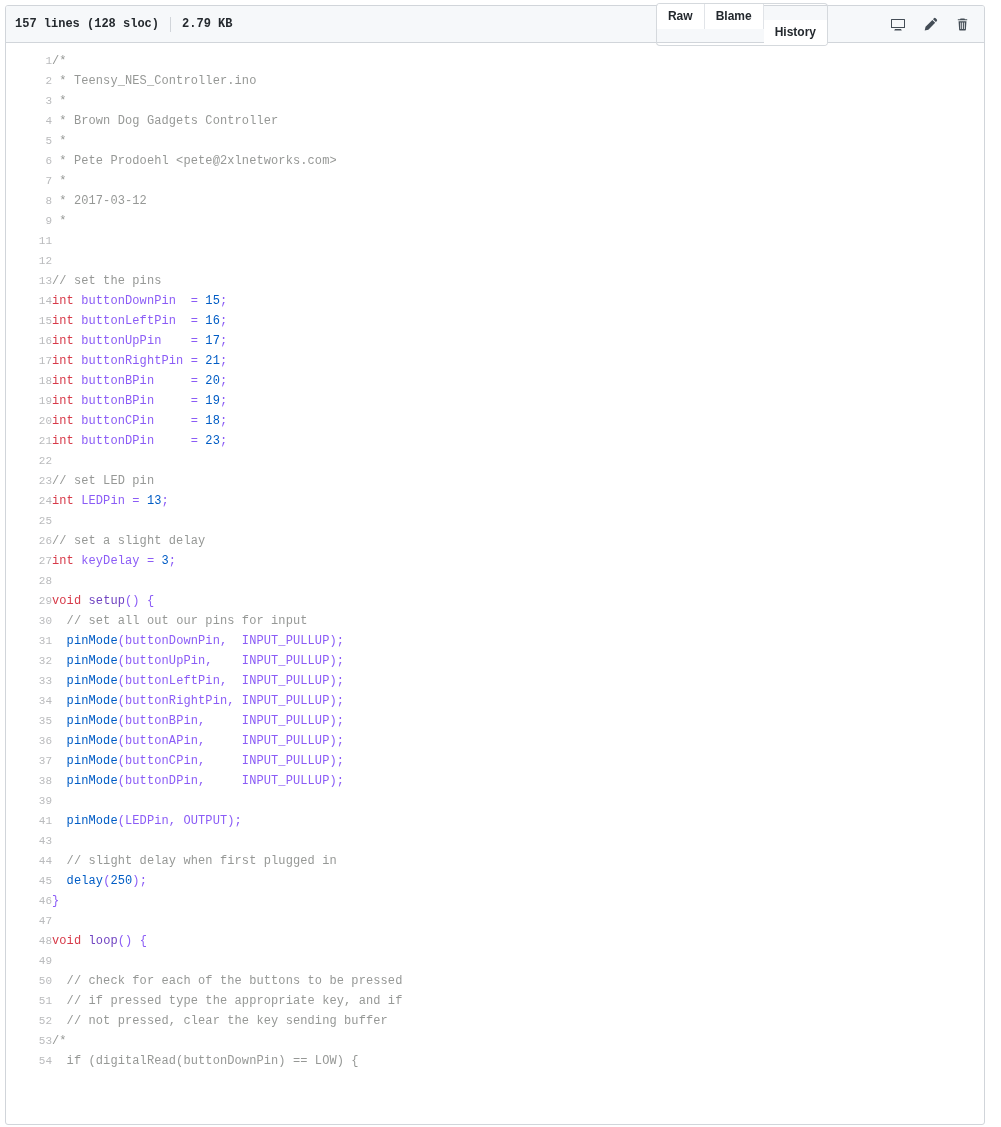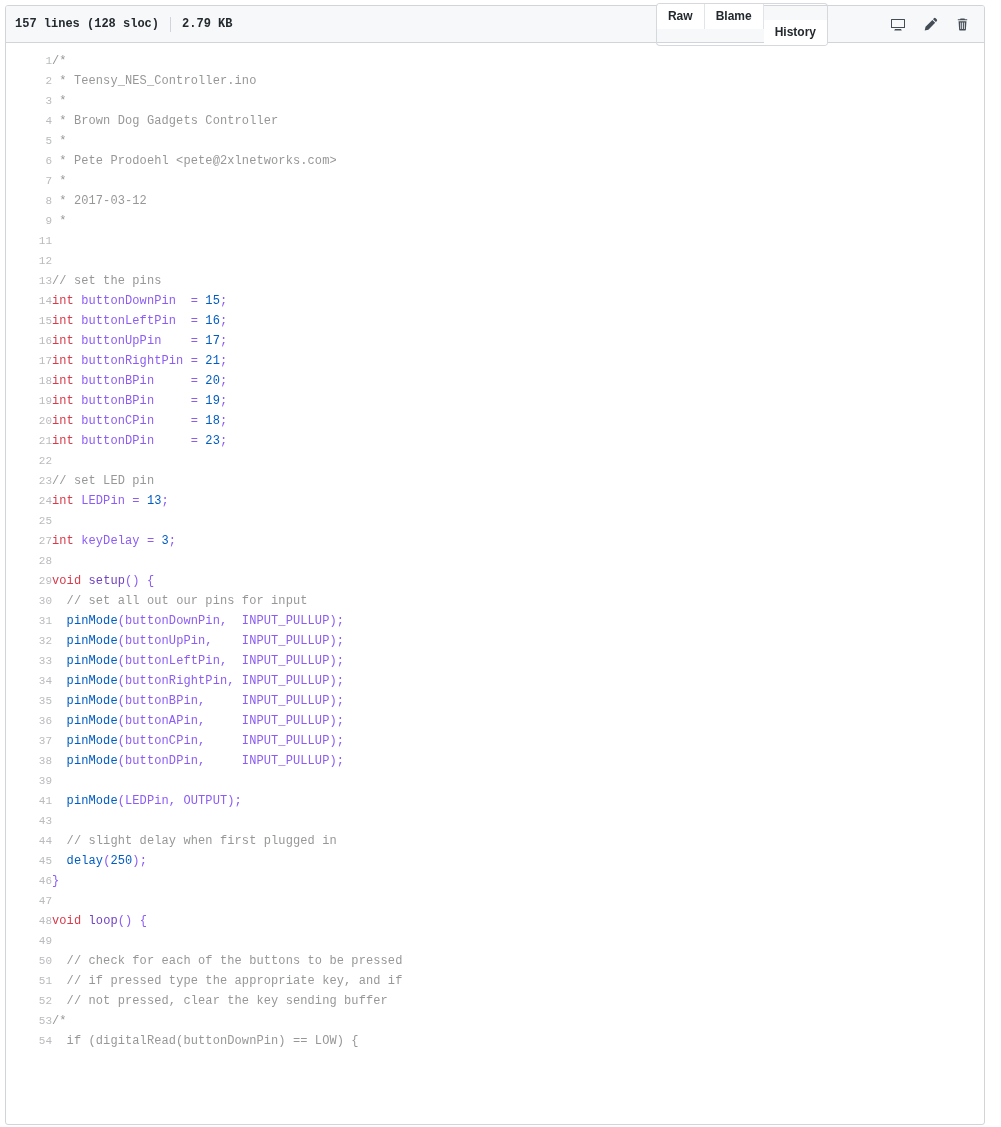--- a/index.html
+++ b/index.html
@@ -299,20 +299,24 @@
           </tr>
           <tr>
             <td class="blob-num">24</td>
             <td class="blob-code"><span class="tok-k">int</span><span class="tok-p"> LEDPin = </span><span class="tok-n">13</span><span class="tok-p">;</span></td>
           </tr>
           <tr>
             <td class="blob-num">25</td>
             <td class="blob-code">&nbsp;</td>
           </tr>
           <tr>
+            <td class="blob-num">26</td>
+            <td class="blob-code"><span class="tok-c">// set a slight delay</span></td>
+          </tr>
+          <tr>
             <td class="blob-num">27</td>
             <td class="blob-code"><span class="tok-k">int</span><span class="tok-p"> keyDelay = </span><span class="tok-n">3</span><span class="tok-p">;</span></td>
           </tr>
           <tr>
             <td class="blob-num">28</td>
             <td class="blob-code">&nbsp;</td>
           </tr>
           <tr>
             <td class="blob-num">29</td>
             <td class="blob-code"><span class="tok-k">void</span><span class="tok-p"> </span><span class="tok-e">setup</span><span class="tok-p">() {</span></td>

